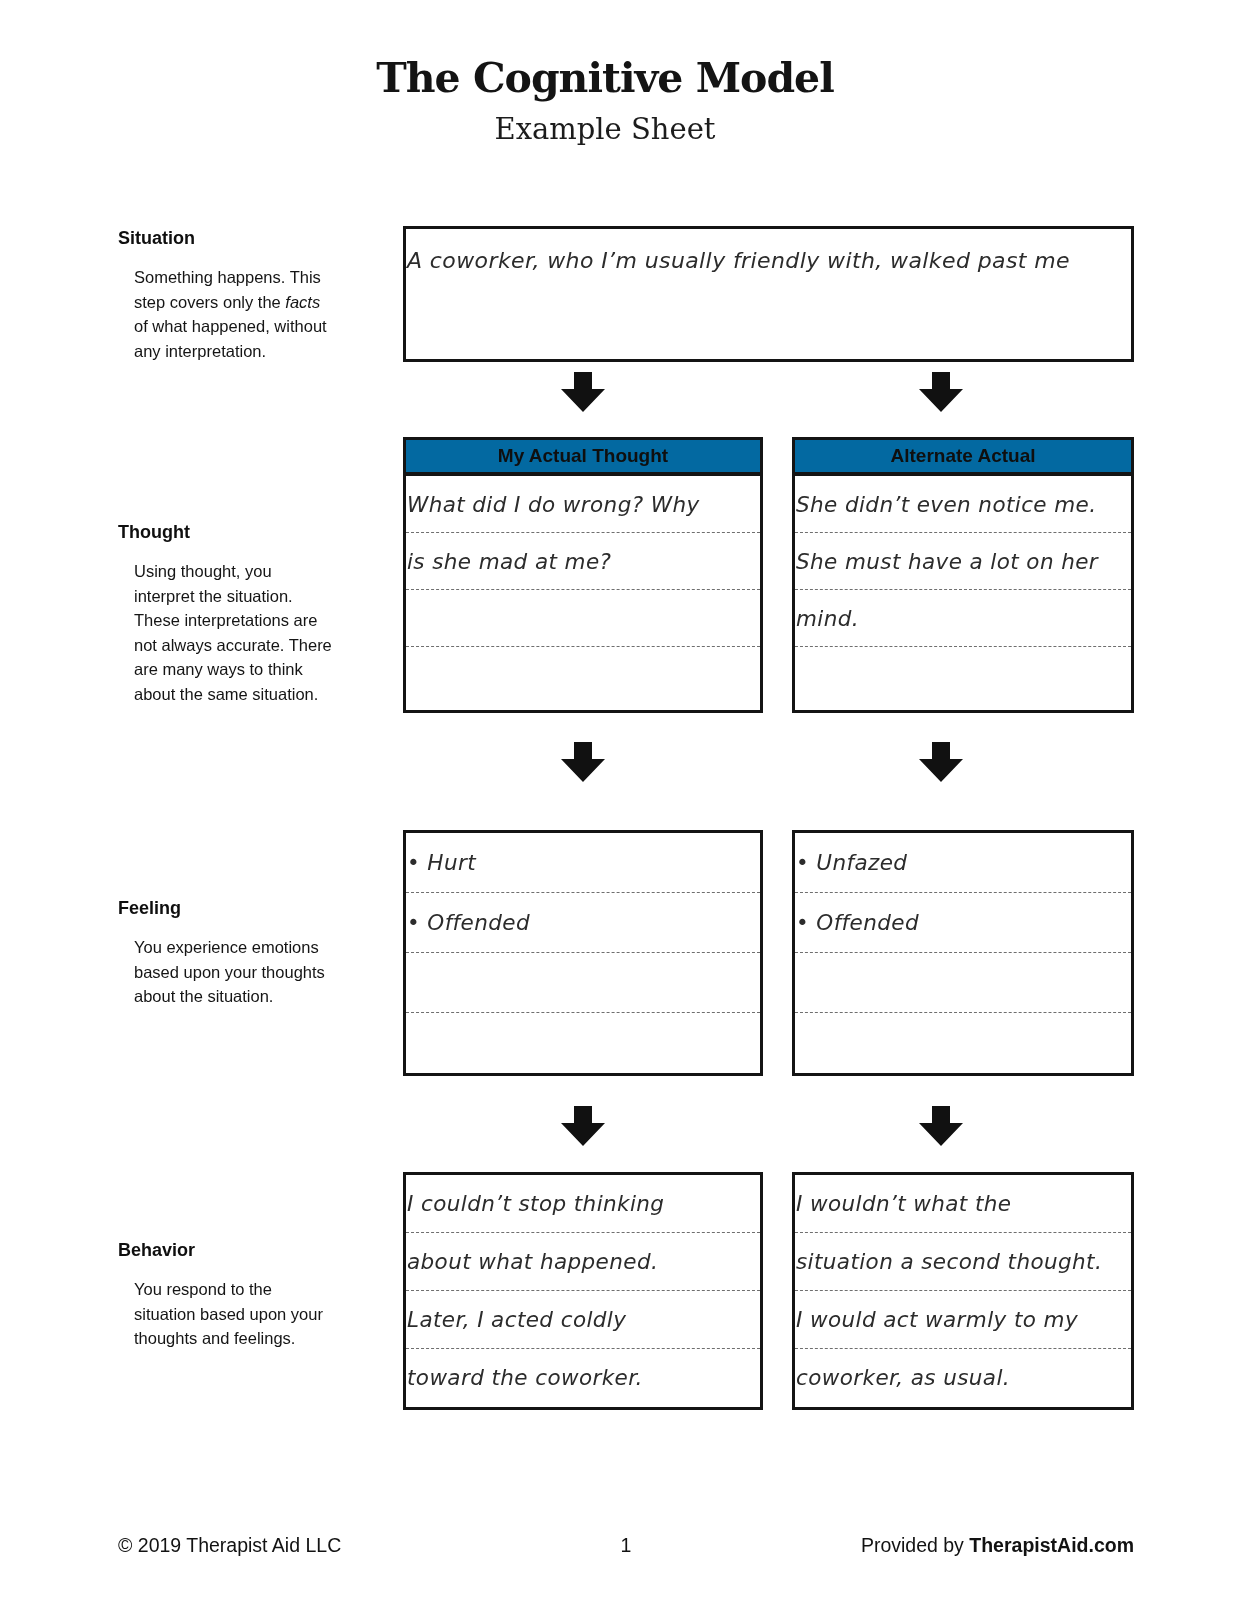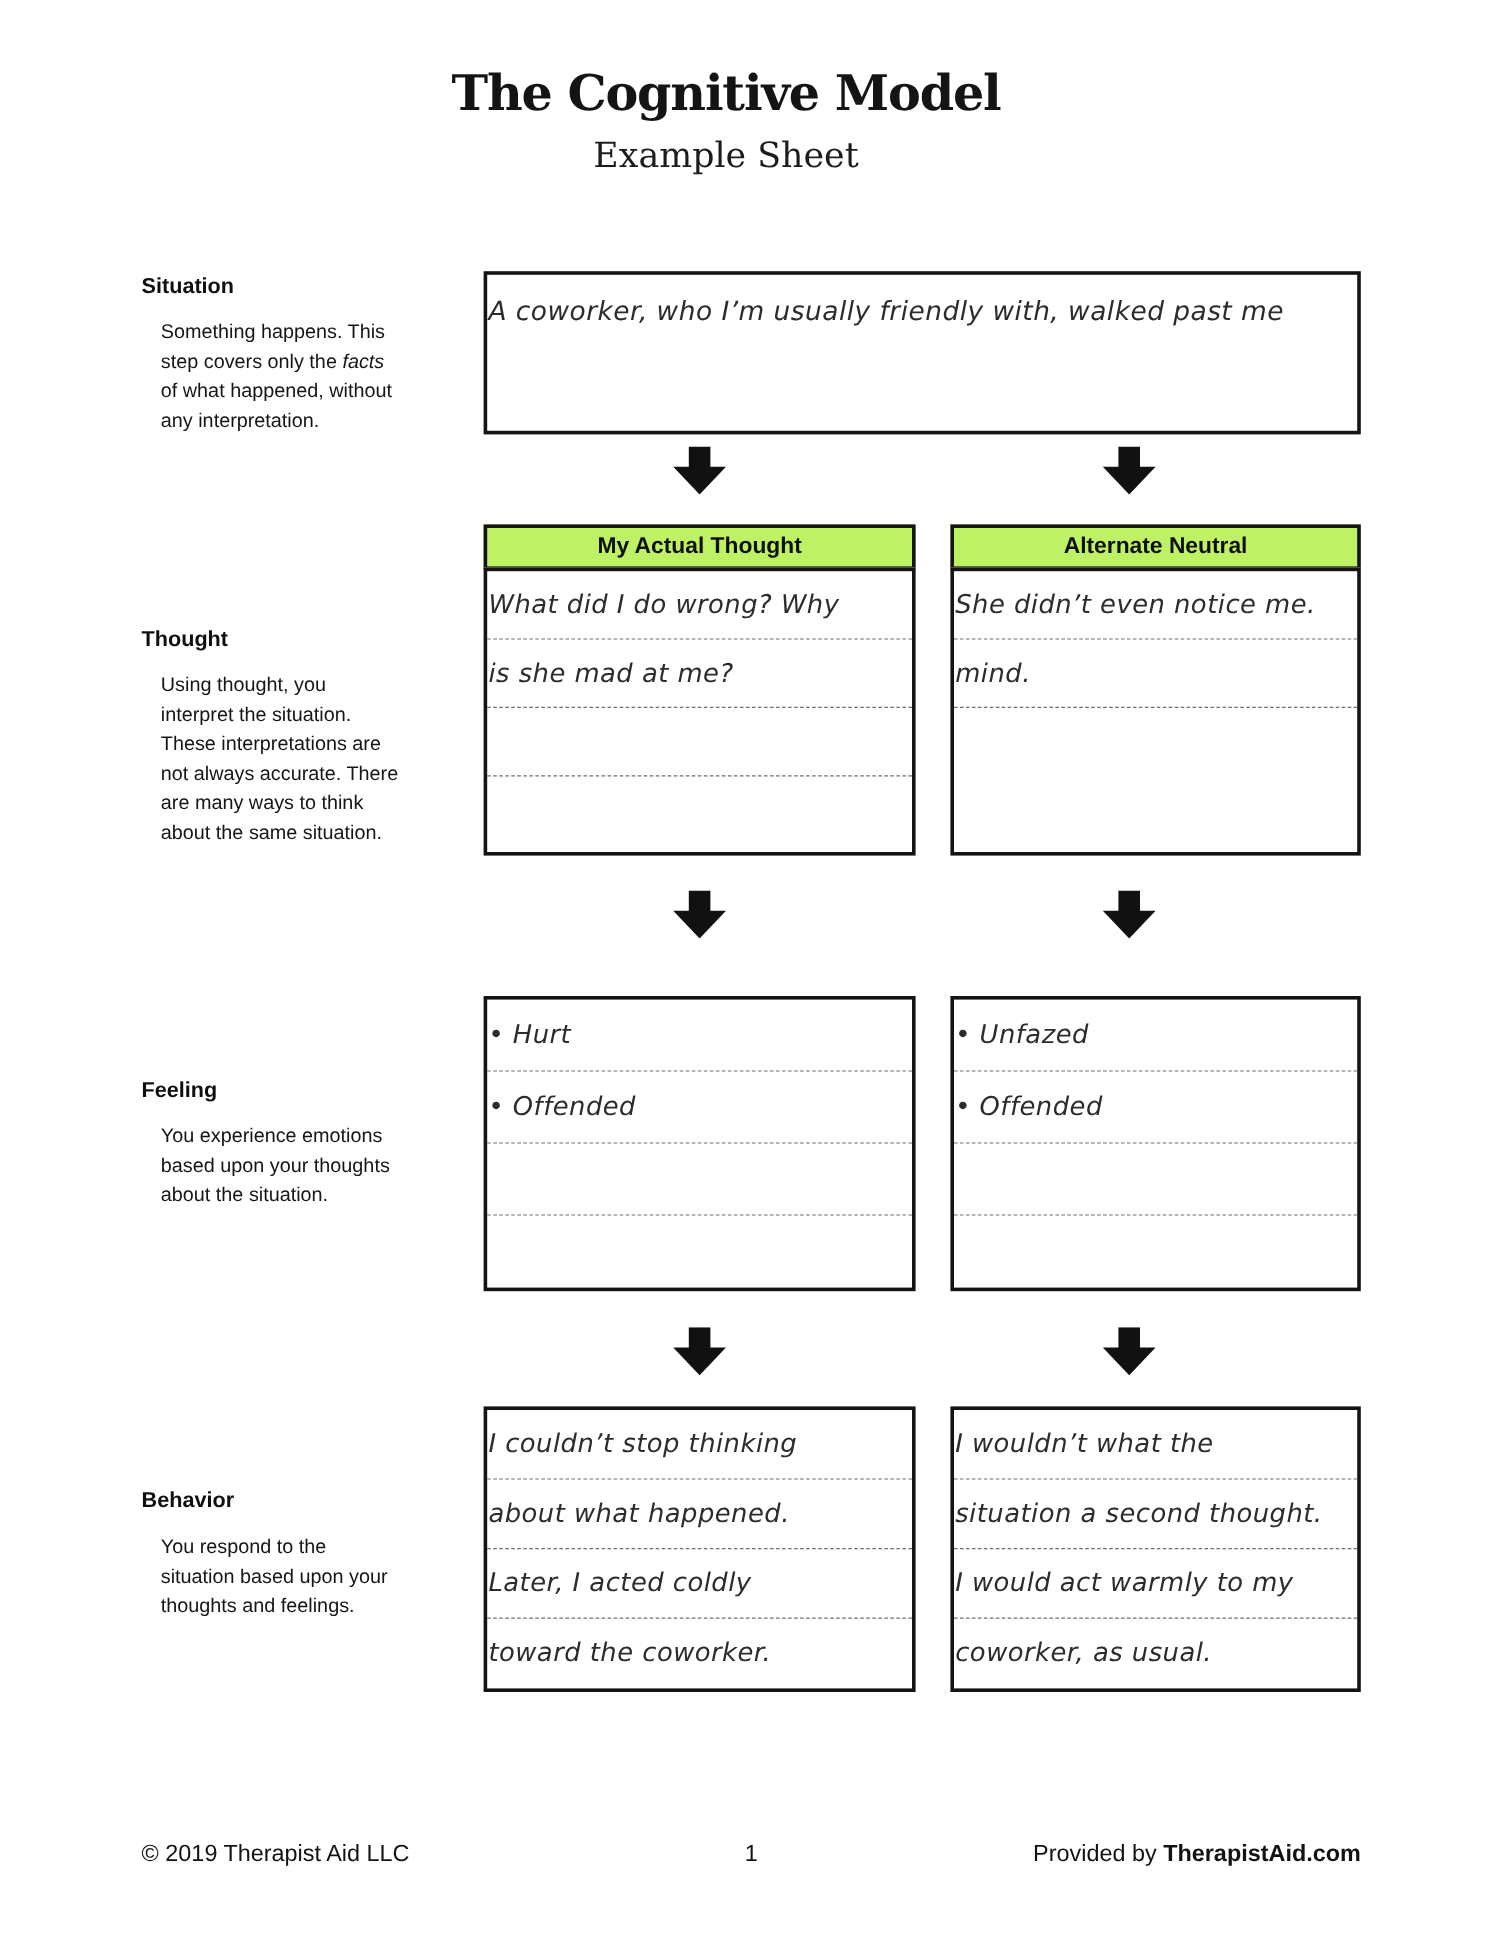--- a/index.html
+++ b/index.html
@@ -54,21 +54,21 @@
   .wline:last-child{border-bottom:none;}
   .s-row{height:64px;line-height:64px;font-size:22px;}
   .t-row{height:57px;line-height:57px;}
   .f-row{height:60px;line-height:60px;}
   .b-row{height:58px;line-height:58px;}
   
   .col-header{
     position:absolute;
     box-sizing:border-box;
     border:3px solid #141414;
-    background:#bef264;
+    background:#0369a1;
     height:38px;line-height:32px;
     text-align:center;
     font-weight:bold;
     font-size:19px;
     color:#0f0f0f;
   }
   
   .arrow{position:absolute;width:44px;height:40px;}
   
   .footer{
@@ -132,30 +132,31 @@
         <polygon points="13,0 31,0 31,17 44,17 22,40 0,17 13,17" fill="#111"></polygon>
       </svg>
   </div>
   <div class="arrow" style="left:919px;top:372px">
     <svg width="44" height="40" viewBox="0 0 44 40">
         <polygon points="13,0 31,0 31,17 44,17 22,40 0,17 13,17" fill="#111"></polygon>
       </svg>
   </div>
 
   <div class="col-header" style="left:403px;top:437px;width:360px">My Actual Thought</div>
-  <div class="col-header" style="left:792px;top:437px;width:342px">Alternate Neutral</div>
+  <div class="col-header" style="left:792px;top:437px;width:342px">Alternate Actual</div>
 
   <div class="box" style="left:403px;top:473px;width:360px;height:240px">
     <div class="wline t-row">What did I do wrong? Why</div>
     <div class="wline t-row">is she mad at me?</div>
     <div class="wline t-row"></div>
     <div class="wline t-row"></div>
   </div>
   <div class="box" style="left:792px;top:473px;width:342px;height:240px">
     <div class="wline t-row">She didn’t even notice me.</div>
+    <div class="wline t-row">She must have a lot on her</div>
     <div class="wline t-row">mind.</div>
     <div class="wline t-row"></div>
   </div>
 
   <div class="arrow" style="left:561px;top:742px">
     <svg width="44" height="40" viewBox="0 0 44 40">
         <polygon points="13,0 31,0 31,17 44,17 22,40 0,17 13,17" fill="#111"></polygon>
       </svg>
   </div>
   <div class="arrow" style="left:919px;top:742px">

